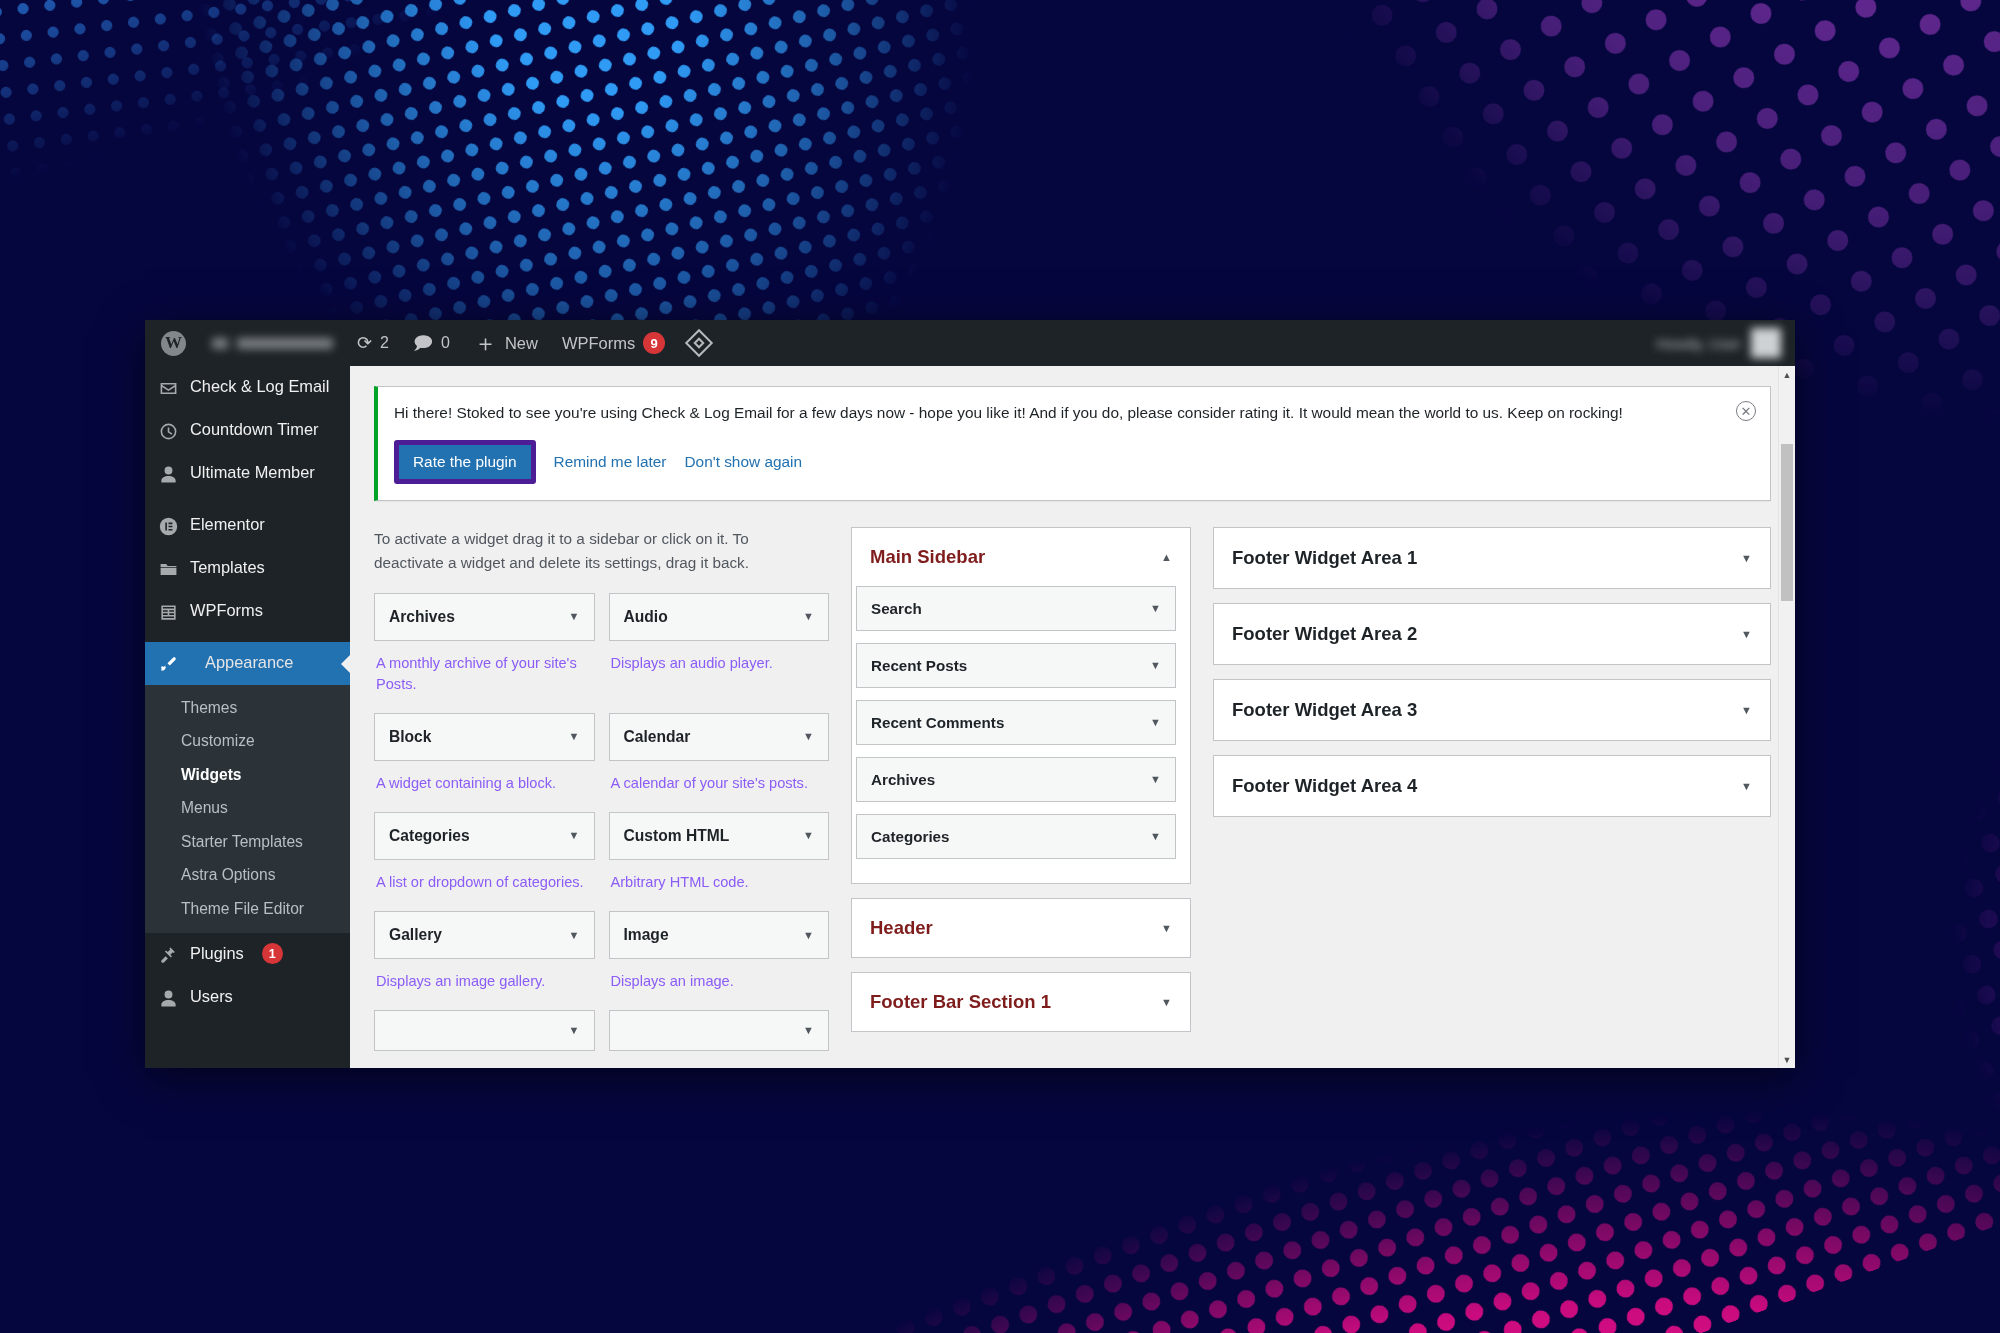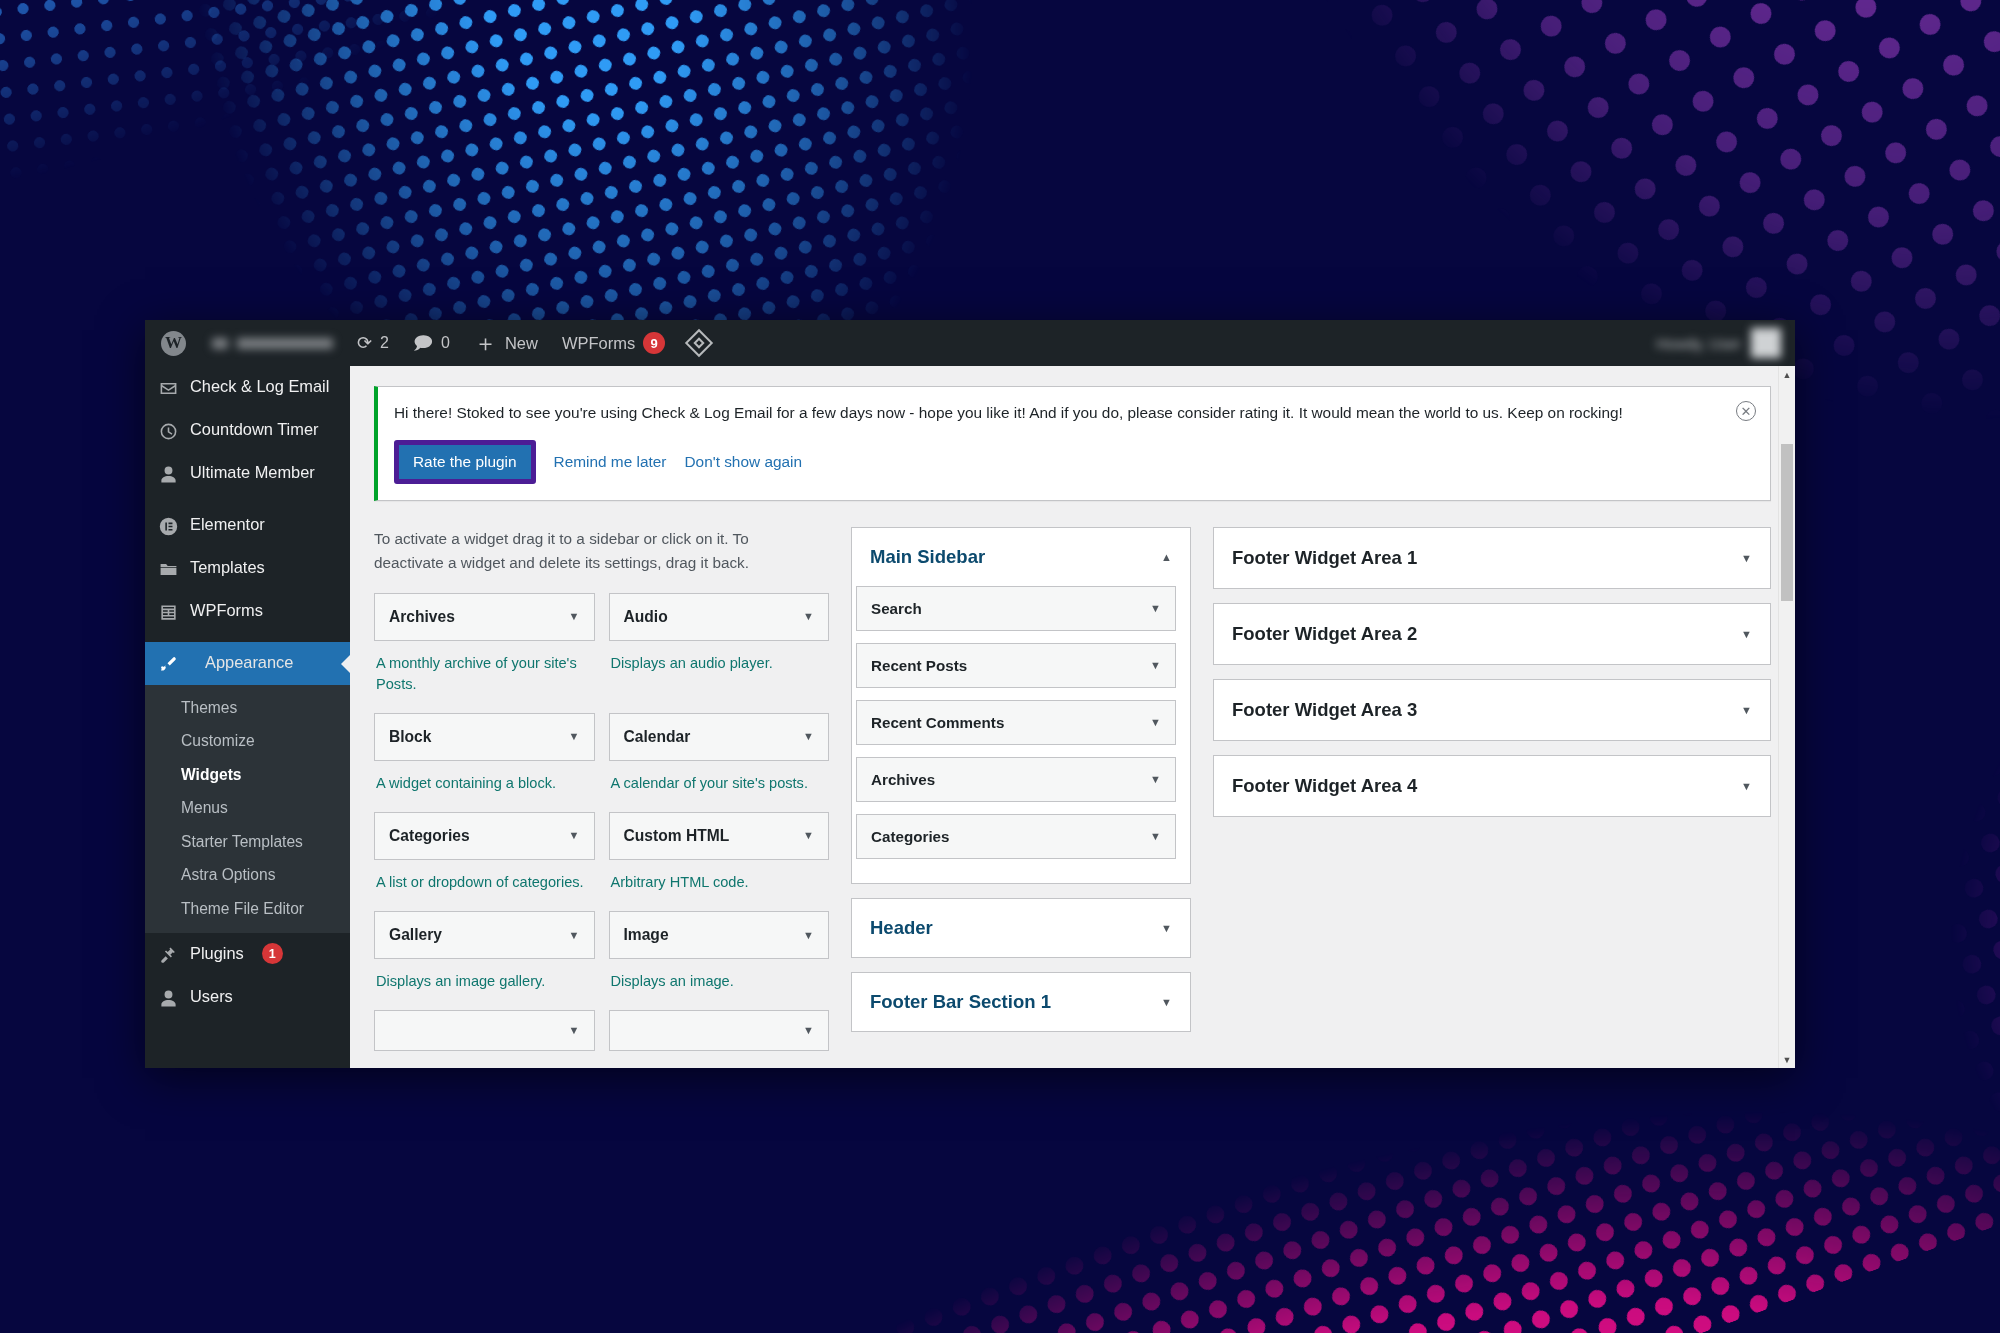--- a/index.html
+++ b/index.html
@@ -233,33 +233,33 @@
   .widget-grid { display: grid; grid-template-columns: 1fr 1fr; column-gap: 14px; }
   .widget-cell { margin-bottom: 4px; }
   .widget-box {
     background: #f6f7f7;
     border: 1px solid #c3c4c7;
     padding: 14px 14px;
     display: flex; align-items: center; justify-content: space-between;
     cursor: pointer;
   }
   .widget-box .wname { font-size: 15.6px; font-weight: 700; color: #1d2327; }
-  .widget-desc { font-size: 14.6px; color: #0f766e; line-height: 1.45; padding: 12px 2px 14px 2px; }
+  .widget-desc { font-size: 14.6px; color: #8b5cf6; line-height: 1.45; padding: 12px 2px 14px 2px; }
   .caret { color: #50575e; font-size: 11px; line-height: 1; }
   .caret-up { color: #50575e; font-size: 11px; line-height: 1; }
 
   
   .sb-panel { background: #fff; border: 1px solid #c3c4c7; margin-bottom: 14px; }
   .sb-panel.open { padding-bottom: 12px; }
   .sb-head {
     display: flex; align-items: center; justify-content: space-between;
     padding: 18px 18px;
     cursor: pointer;
   }
-  .sb-head .sb-title { font-size: 18.5px; font-weight: 600; color: #0c4a6e; }
+  .sb-head .sb-title { font-size: 18.5px; font-weight: 600; color: #7f1d1d; }
   .sb-widget {
     background: #f6f7f7; border: 1px solid #c3c4c7;
     margin: 0 14px 12px 4px;
     padding: 13px 14px;
     display: flex; align-items: center; justify-content: space-between;
     cursor: pointer;
   }
   .sb-widget .w-name { font-size: 15.2px; font-weight: 700; color: #1d2327; }
 
   

